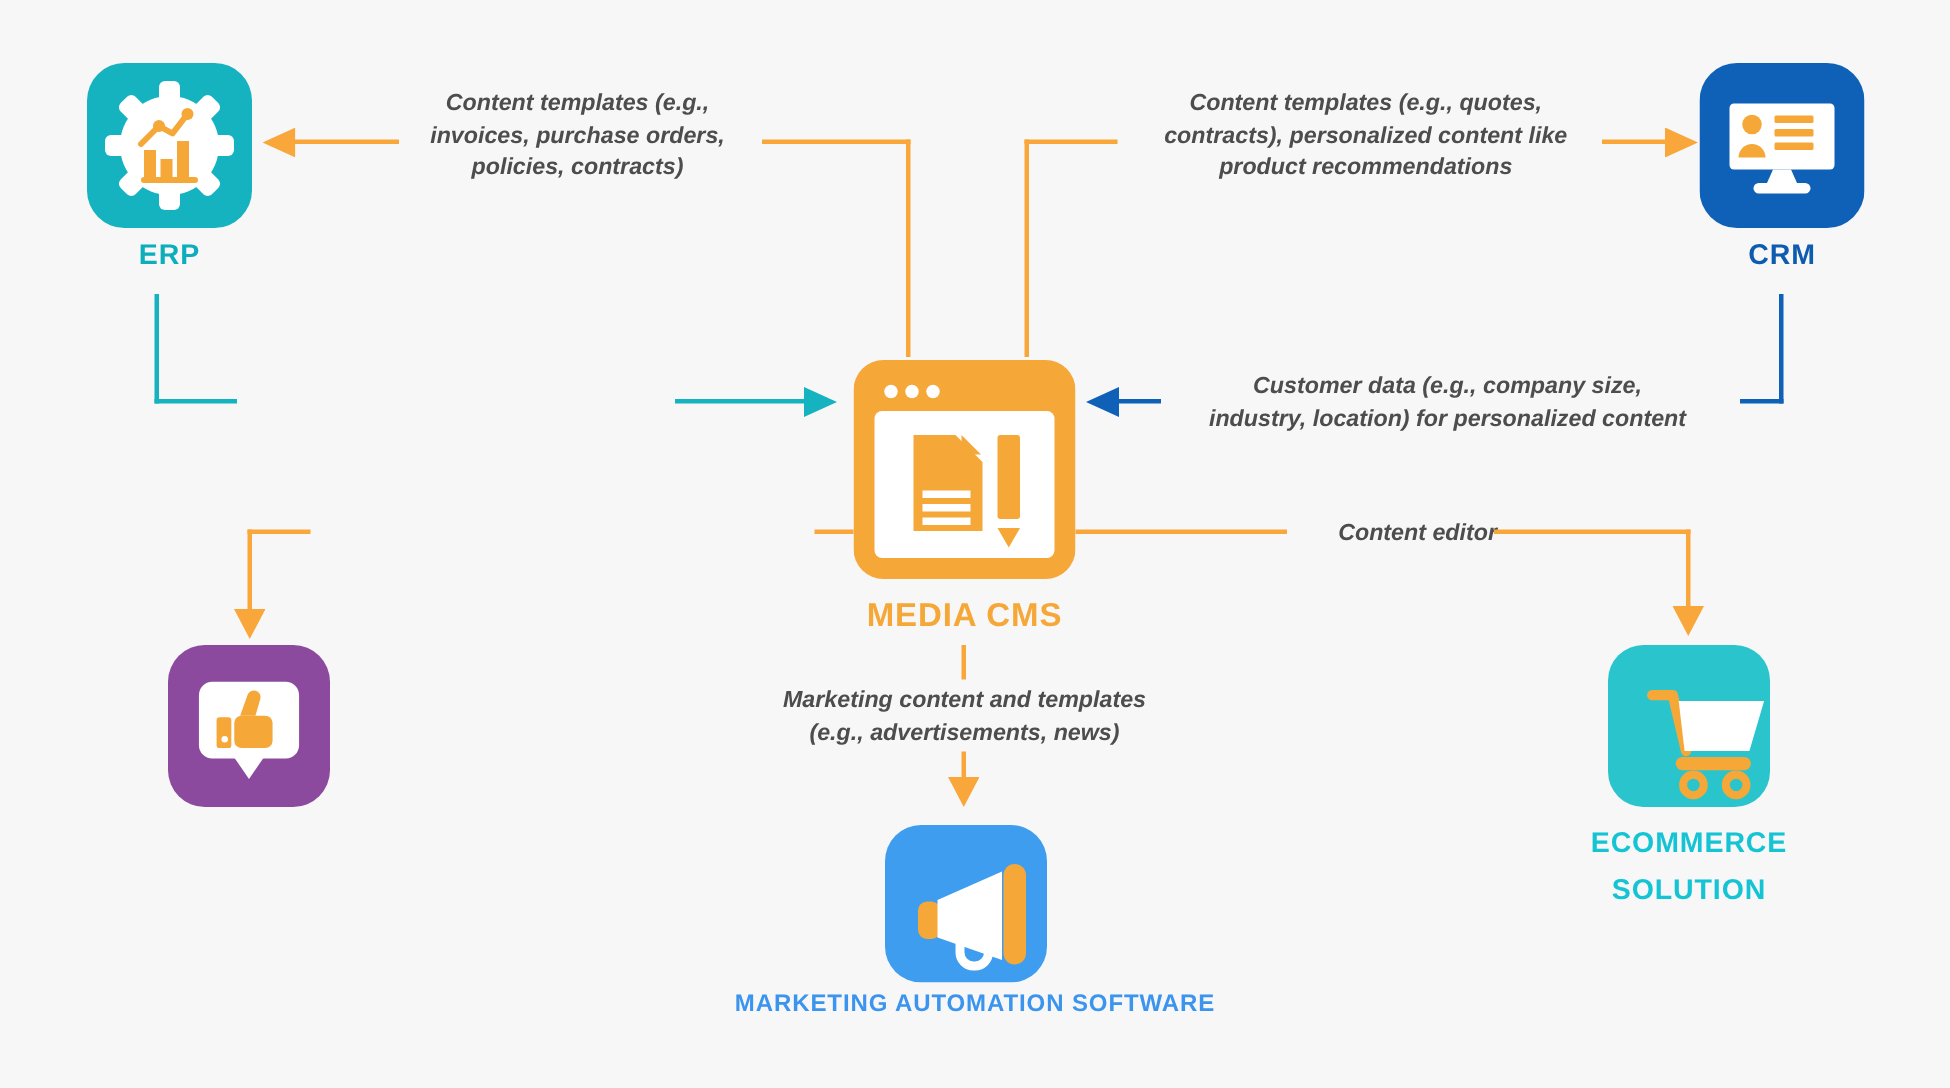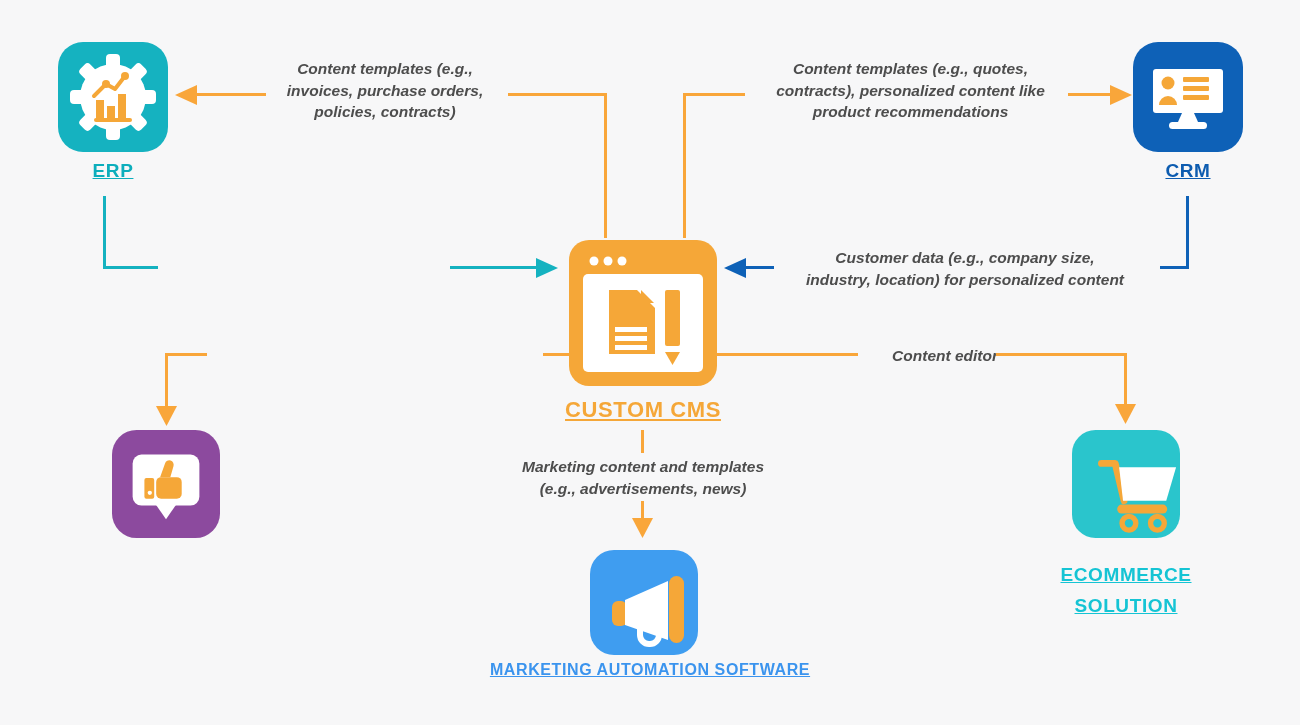--- a/index.html
+++ b/index.html
@@ -36,28 +36,27 @@
     white-space:pre-line;
   }
   
   .node-label{
     position:absolute;
     font-weight:700;
     font-size:19px;
     letter-spacing:.6px;
     text-align:center;
     white-space:pre-line;
-    text-decoration:underline;
   }
   .lbl-erp{color:var(--teal-label);}
   .lbl-crm{color:var(--blue-label);}
   .lbl-cms{color:var(--orange);font-size:22px;}
   .lbl-social{color:var(--purple-label);}
   .lbl-marketing{color:var(--blue-light-label);font-size:16px;}
-  .lbl-ecom{color:var(--cyan-label);line-height:31px;margin-top:12px;}
+  .lbl-ecom{color:var(--cyan-label);line-height:31px;}
   .tile{position:absolute;}
   .tile svg{display:block;}
 </style>
 </head>
 <body>
 
 <div class="canvas">
 
   <div class="tile" style="left:58px;top:42px;">
     <svg width="110" height="110" viewBox="0 0 110 110">
@@ -116,21 +115,21 @@
       <path d="M72,50 L85,63 L72,63 Z" fill="var(--orange)"></path>
       <g fill="var(--white)">
         <rect x="46" y="87" width="32" height="5"></rect>
         <rect x="46" y="96" width="32" height="5"></rect>
         <rect x="46" y="105" width="32" height="5"></rect>
       </g>
       <rect x="96" y="50" width="15" height="56" rx="2" fill="var(--orange)"></rect>
       <polygon points="96,112 111,112 103.5,125" fill="var(--orange)"></polygon>
     </svg>
   </div>
-  <div class="node-label lbl-cms" style="left:523px;top:397px;width:240px;">CUSTOM CMS</div>
+  <div class="node-label lbl-cms" style="left:523px;top:397px;width:240px;">MEDIA CMS</div>
 
   <div class="tile" style="left:112px;top:430px;">
     <svg width="108" height="108" viewBox="0 0 110 110">
       <rect width="110" height="110" rx="25" fill="var(--purple)"></rect>
       <rect x="21" y="25" width="68" height="52" rx="9" fill="var(--white)"></rect>
       <polygon points="44,75 66,75 55,91" fill="var(--white)"></polygon>
       <g fill="var(--orange)">
         <rect x="33" y="49" width="10" height="21" rx="2"></rect>
         <path d="M49,48 l5,-14 a4.5,4.5 0 0 1 8.6,2.8 l-3.2,11.2 z"></path>
         <rect x="45" y="48" width="26" height="22" rx="5"></rect>

